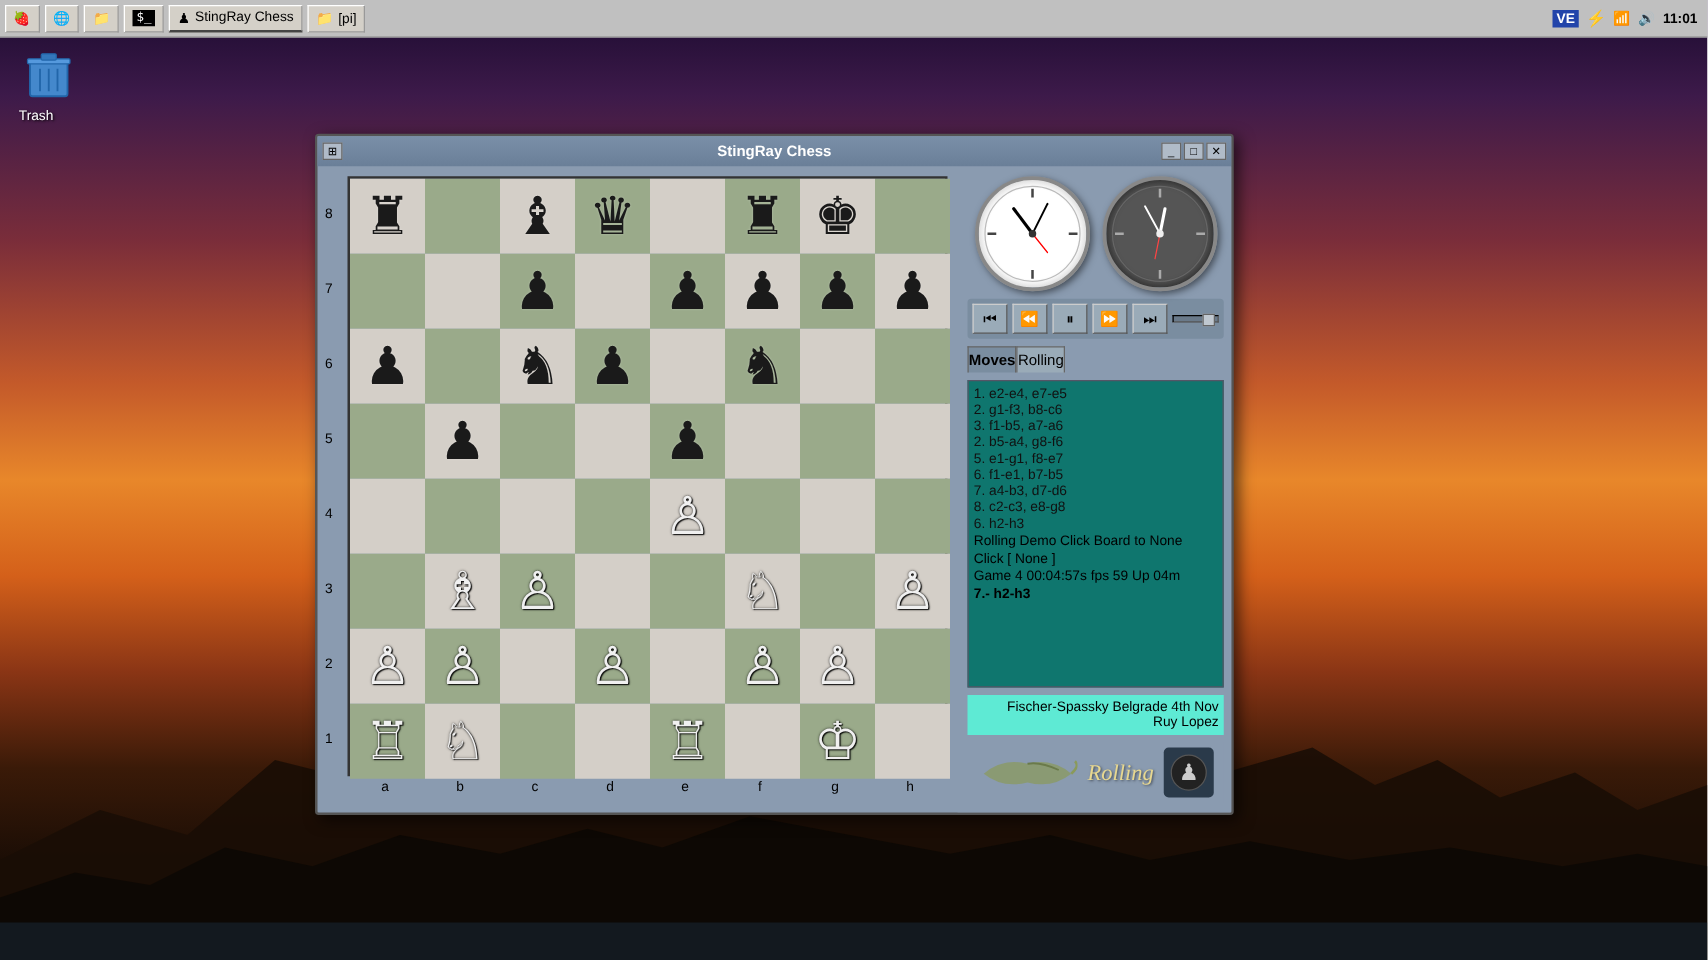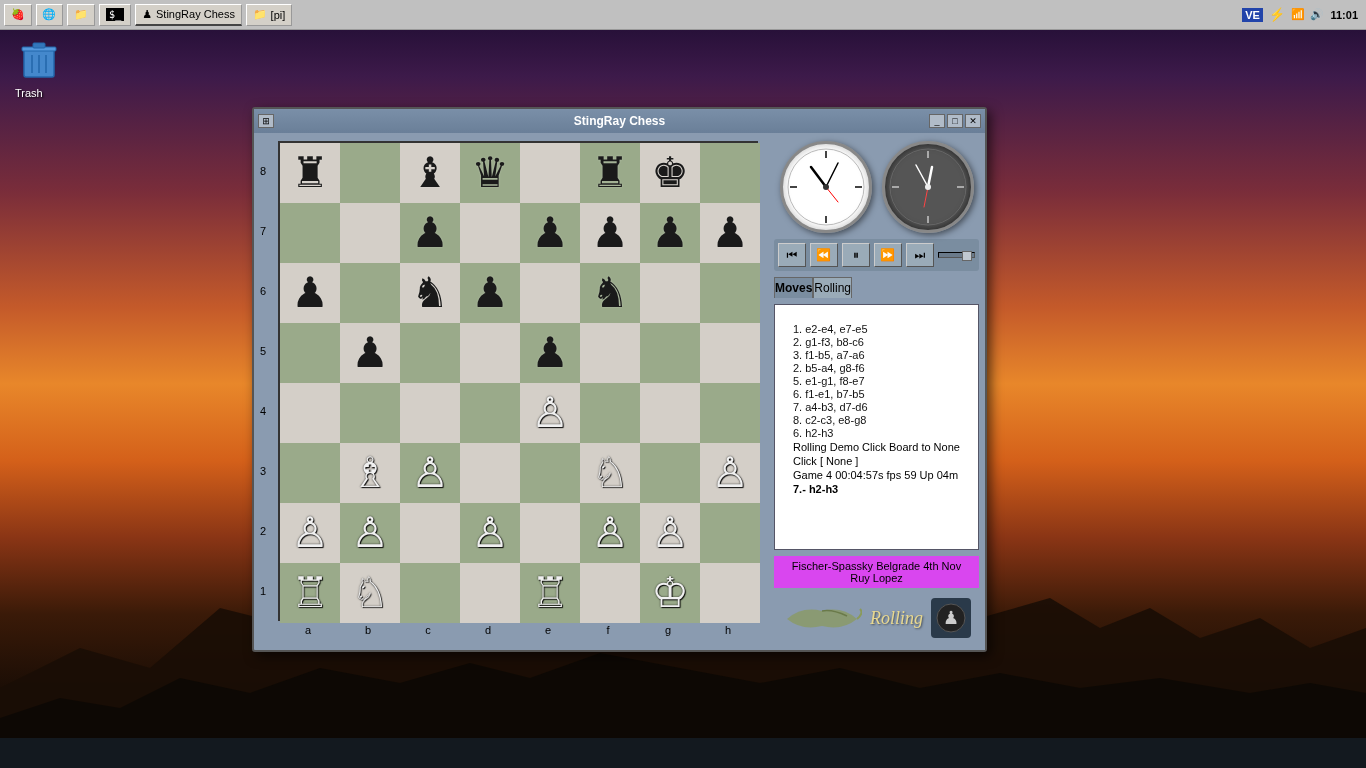--- a/index.html
+++ b/index.html
@@ -356,23 +356,23 @@
     }
 
     .tab.active {
       background: #7a8da0;
       font-weight: bold;
     }
 
     
     .moves-panel {
       flex: 1;
-      background: #ffffff;
+      background: #0f766e;
       border: 1px solid #556;
-      padding: 18px;
+      padding: 4px;
       overflow-y: auto;
       font-size: 11px;
       color: #000;
       min-height: 140px;
     }
 
     .move-line {
       margin-bottom: 1px;
       color: #111;
     }
@@ -383,23 +383,23 @@
       margin-top: 2px;
     }
 
     .current-move {
       font-weight: bold;
       color: #000;
     }
 
     
     .info-area {
-      background: #d946ef;
+      background: #5eead4;
       padding: 4px;
-      text-align: center;
+      text-align: right;
       font-size: 11px;
       color: #000;
     }
 
     
     .logo-area {
       display: flex;
       align-items: center;
       justify-content: flex-end;
       padding: 4px 8px;

